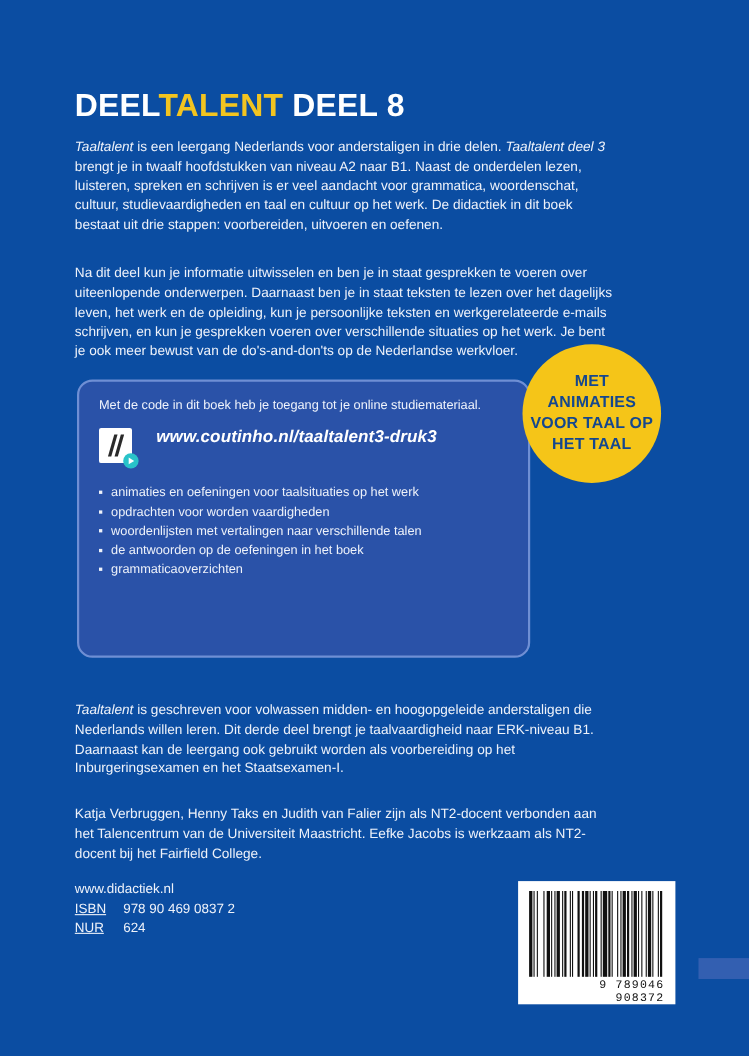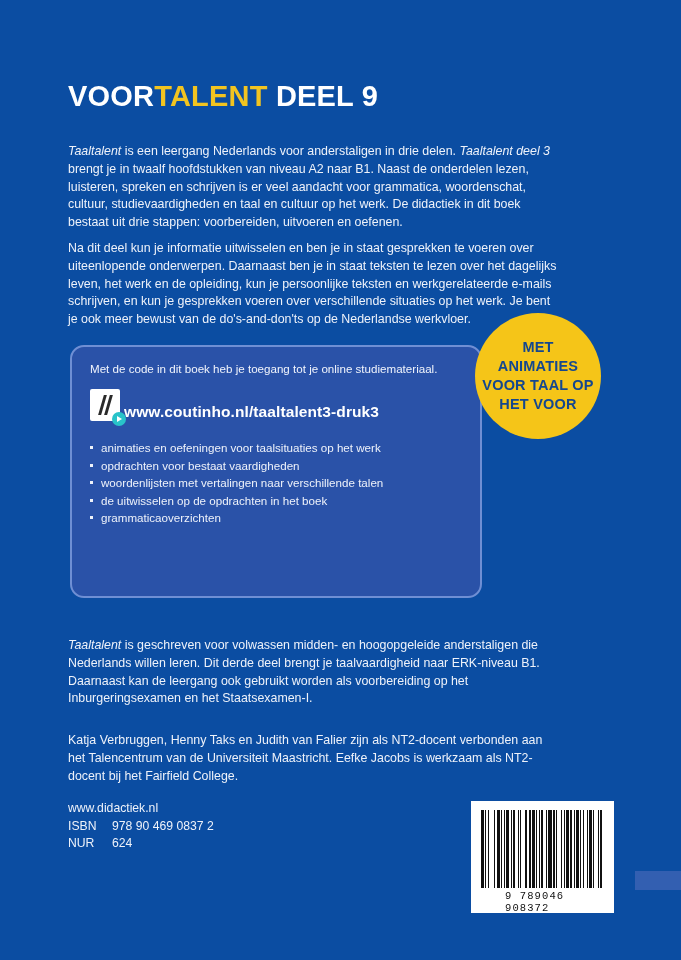--- a/index.html
+++ b/index.html
@@ -47,21 +47,21 @@
   
   .blurb {
     position: absolute;
     left: 68px;
     width: 490px;
     color: #eef2fa;
     font-size: 12.4px;
     line-height: 17.6px;
   }
   .blurb em { font-style: italic; }
-  #para1 { top: 131px; }
+  #para1 { top: 113px; }
   #para2 { top: 228px; }
   #para3 { top: 625px; }
   #para4 { top: 720px; }
 
   
   .online-box {
     position: absolute;
     left: 70px;
     top: 345px;
     width: 412px;
@@ -78,22 +78,23 @@
     width: 380px;
     color: #f0f4fc;
     font-size: 11.6px;
     line-height: 15px;
   }
   .url-row {
     position: absolute;
     left: 18px;
     top: 42px;
     display: flex;
-    align-items: flex-end;
-    gap: 4px;
+    align-items: flex-start;
+    gap: 22px;
+    font-style: italic;
   }
   .logo-mark {
     position: relative;
     width: 30px;
     height: 32px;
     background: #ffffff;
     border-radius: 2px;
     flex: 0 0 auto;
   }
   .logo-mark .slash {
@@ -182,21 +183,21 @@
   
   .isbn-block {
     position: absolute;
     left: 68px;
     top: 800px;
     color: #eef2fa;
     font-size: 12.2px;
     line-height: 17.5px;
   }
   .isbn-row { display: flex; }
-  .isbn-key { width: 44px; flex: 0 0 auto; }
+  .isbn-key { width: 44px; flex: 0 0 auto; text-decoration: underline; }
 
   
   .barcode-card {
     position: absolute;
     left: 471px;
     top: 801px;
     width: 143px;
     height: 112px;
     background: #ffffff;
     box-sizing: border-box;
@@ -209,37 +210,37 @@
     gap: 0;
     justify-content: center;
   }
   .barcode-bars i {
     display: block;
     background: #111111;
     height: 100%;
   }
   .barcode-digits {
     margin-top: 2px;
-    text-align: left;
+    text-align: right;
     font-family: "Liberation Mono", monospace;
     font-size: 10.5px;
     letter-spacing: 1.1px;
     color: #111111;
     margin-left: 24px;
   }
 </style>
 </head>
 <body>
 
 <div class="cover">
 
   <div class="edge-strip"></div>
 
   <div class="title">
-    <span class="taal">VOOR</span><span class="talent">TALENT</span><span class="deel"> DEEL 9</span>
+    <span class="taal">DEEL</span><span class="talent">TALENT</span><span class="deel"> DEEL 8</span>
   </div>
 
   <p class="blurb" id="para1"><em>Taaltalent</em><span> is een leergang Nederlands voor anderstaligen in drie delen. </span><em>Taaltalent deel 3</em><span> brengt je in twaalf hoofdstukken van niveau A2 naar B1. Naast de onderdelen lezen, luisteren, spreken en schrijven is er veel aandacht voor grammatica, woordenschat, cultuur, studievaardigheden en taal en cultuur op het werk. De didactiek in dit boek bestaat uit drie stappen: voorbereiden, uitvoeren en oefenen.</span></p>
 
   <p class="blurb" id="para2">Na dit deel kun je informatie uitwisselen en ben je in staat gesprekken te voeren over uiteenlopende onderwerpen. Daarnaast ben je in staat teksten te lezen over het dagelijks leven, het werk en de opleiding, kun je persoonlijke teksten en werkgerelateerde e-mails schrijven, en kun je gesprekken voeren over verschillende situaties op het werk. Je bent je ook meer bewust van de do's-and-don'ts op de Nederlandse werkvloer.</p>
 
   <div class="online-box">
     <div class="online-intro">Met de code in dit boek heb je toegang tot je online studiemateriaal.</div>
 
     <div class="url-row">
@@ -248,32 +249,32 @@
         <span class="slash s2"></span>
         <span class="logo-play">
             <span class="tri"></span>
           </span>
       </div>
       <div class="url-text">www.coutinho.nl/taaltalent3-druk3</div>
     </div>
 
     <ul class="feature-list">
       <li>animaties en oefeningen voor taalsituaties op het werk</li>
-      <li>opdrachten voor bestaat vaardigheden</li>
+      <li>opdrachten voor worden vaardigheden</li>
       <li>woordenlijsten met vertalingen naar verschillende talen</li>
-      <li>de uitwisselen op de opdrachten in het boek</li>
+      <li>de antwoorden op de oefeningen in het boek</li>
       <li>grammaticaoverzichten</li>
     </ul>
   </div>
 
   <div class="badge">
     <span>MET</span>
     <span>ANIMATIES</span>
     <span>VOOR TAAL OP</span>
-    <span>HET VOOR</span>
+    <span>HET TAAL</span>
   </div>
 
   <p class="blurb" id="para3"><em>Taaltalent</em><span> is geschreven voor volwassen midden- en hoogopgeleide anderstaligen die Nederlands willen leren. Dit derde deel brengt je taalvaardigheid naar ERK-niveau B1. Daarnaast kan de leergang ook gebruikt worden als voorbereiding op het Inburgeringsexamen en het Staatsexamen-I.</span></p>
 
   <p class="blurb" id="para4">Katja Verbruggen, Henny Taks en Judith van Falier zijn als NT2-docent verbonden aan het Talencentrum van de Universiteit Maastricht. Eefke Jacobs is werkzaam als NT2-docent bij het Fairfield College.</p>
 
   <div class="isbn-block">
     <div>www.didactiek.nl</div>
     <div class="isbn-row">
       <span class="isbn-key">ISBN</span>

